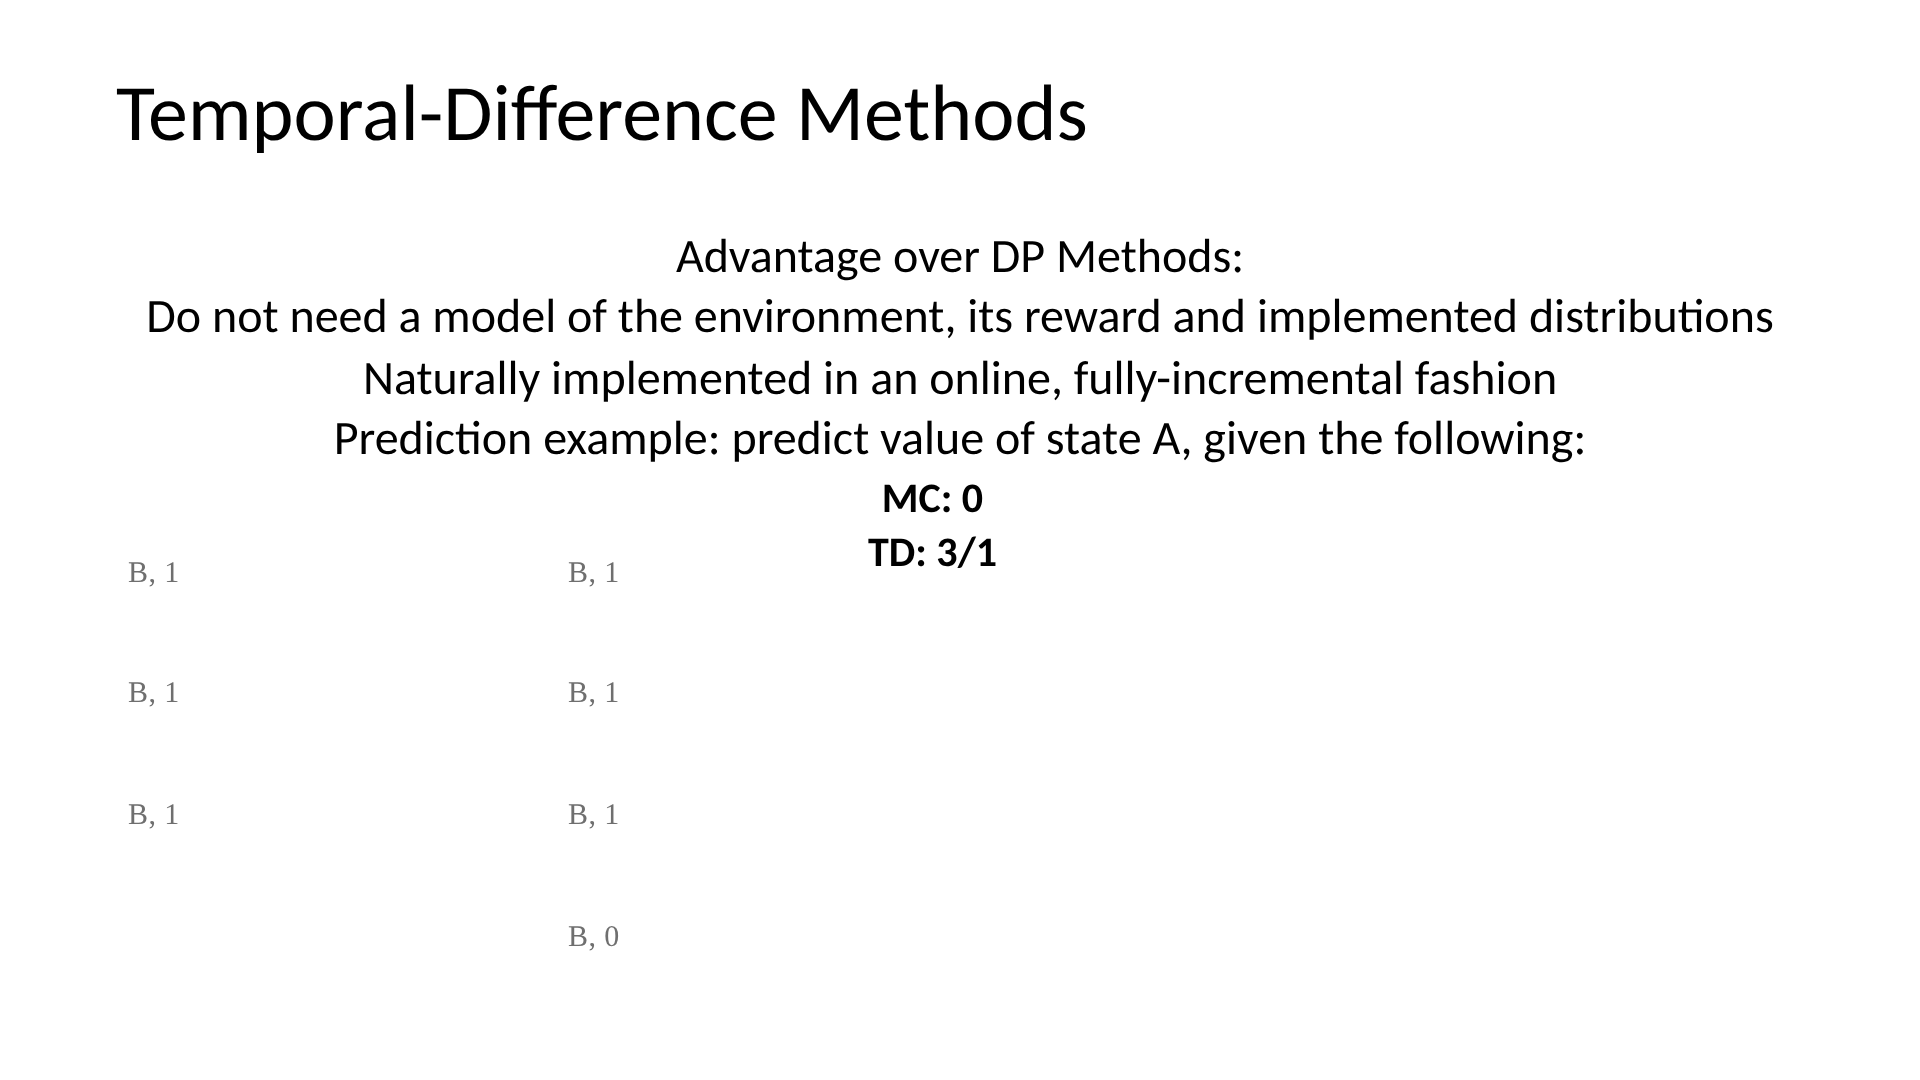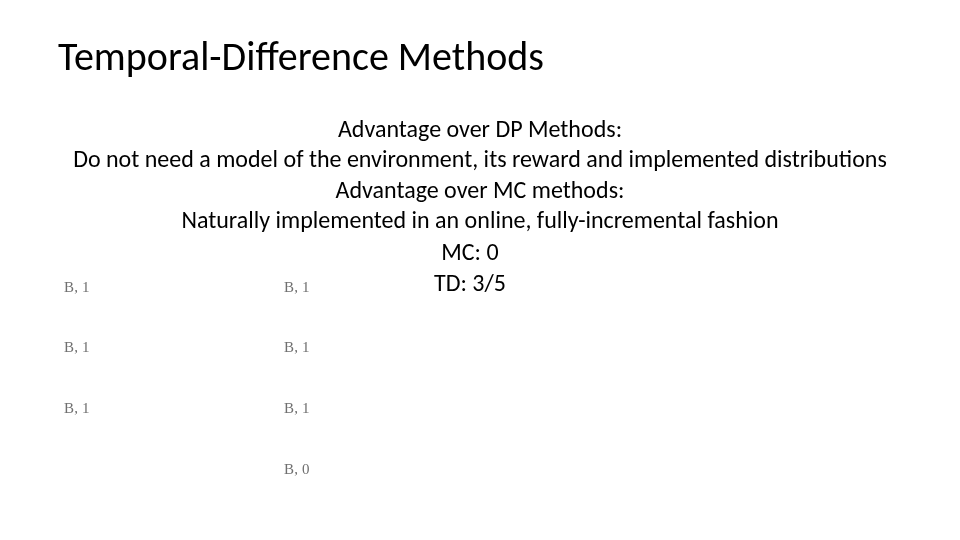--- a/index.html
+++ b/index.html
@@ -44,48 +44,49 @@
     font-family: "Times New Roman", Georgia, serif;
     font-size: 15px;
     color: #6f6f6f;
     line-height: 1.35;
     white-space: pre;
     letter-spacing: 0.2px;
   }
   .col-a { width: 220px; padding-left: 6px; }
   .col-b { width: 150px; }
   .results {
-    font-size: 24px;
+    font-size: 21px;
     line-height: 1.3;
+    font-weight: bold;
   }
   .results p { margin: 0; }
 </style>
 </head>
 <body>
 
 <div class="slide">
   <h1 class="title">Temporal-Difference Methods</h1>
 
   <div class="body">
     <p>Advantage over DP Methods:</p>
     <p>Do not need a model of the environment, its reward and implemented distributions</p>
-    <p>Advantage over MC methods:</p>
     <p>Naturally implemented in an online, fully-incremental  fashion</p>
+    <p>Prediction example: predict value of state A, given the following:</p>
 
     <div class="example-row">
       <div class="seq-col col-a">
         <div>B, 1</div>
         <div>B, 1</div>
         <div>B, 1</div>
       </div>
       <div class="seq-col col-b">
         <div>B, 1</div>
         <div>B, 1</div>
         <div>B, 1</div>
         <div>B, 0</div>
       </div>
       <div class="results">
         <p>MC: 0</p>
-        <p>TD: 3/5</p>
+        <p>TD: 3/1</p>
       </div>
     </div>
   </div>
 </div>
 
 </body></html>

